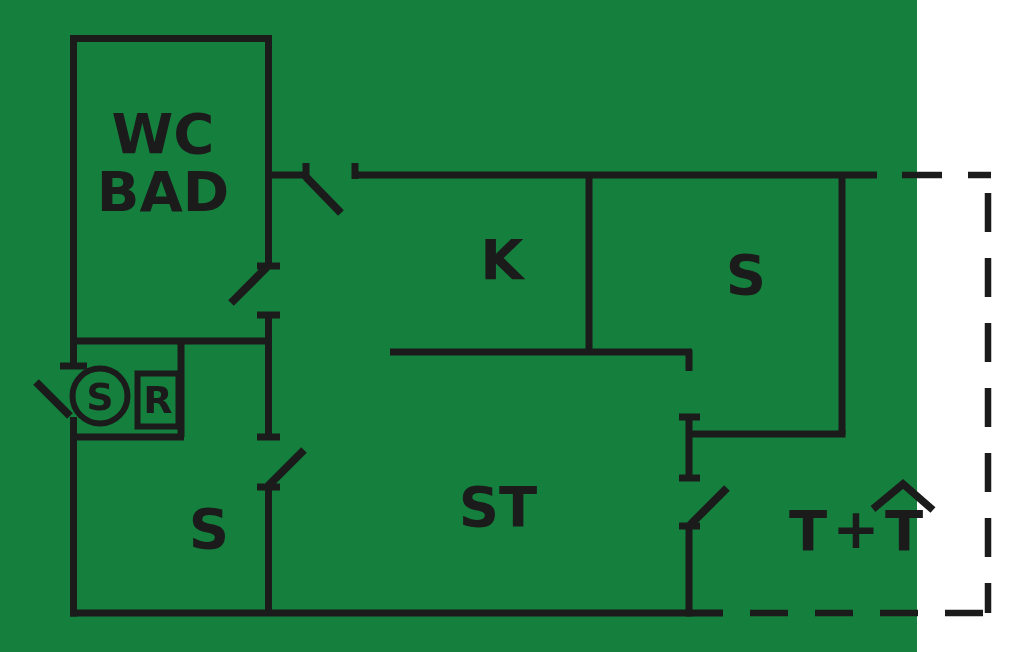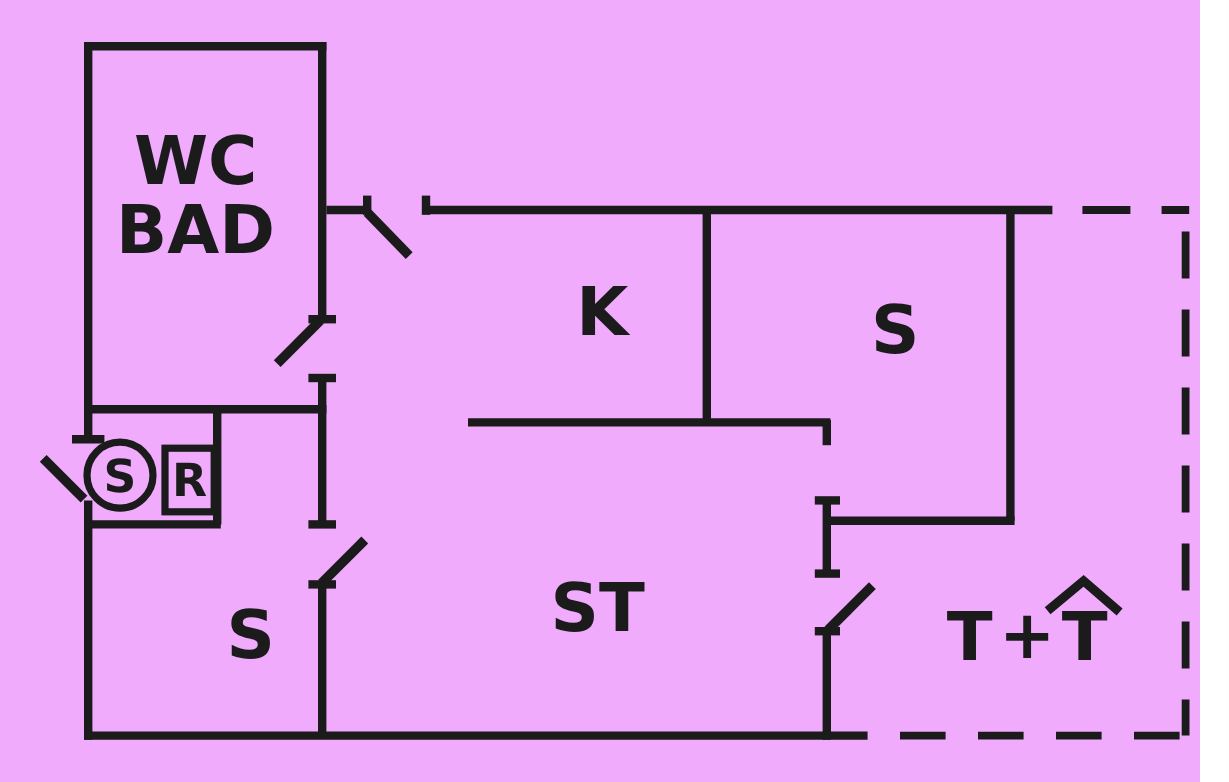--- a/index.html
+++ b/index.html
@@ -1,17 +1,17 @@
 <!DOCTYPE html>
 <html><head>
 <meta charset="utf-8">
 <style>
   html,body{margin:0;padding:0;background:#ffffff;}
   body{width:1024px;height:652px;overflow:hidden;}
-  .plan-wrap{width:1000px;height:652px;background:#f0abfc;}
+  .plan-wrap{width:917px;height:652px;background:#15803d;}
   svg{display:block;}
   .walls{stroke:#1b1b1b;stroke-width:7;fill:none;stroke-linecap:butt;}
   .ticks{stroke:#1b1b1b;stroke-width:7;fill:none;stroke-linecap:butt;}
   .leaves{stroke:#1b1b1b;stroke-width:8;fill:none;stroke-linecap:butt;}
   .dashes{stroke:#1b1b1b;stroke-width:6.5;fill:none;stroke-linecap:butt;}
   .fixtures{stroke:#1b1b1b;stroke-width:6;fill:none;}
   .labels text{
     fill:#1b1b1b;
     font-family:"DejaVu Sans","Liberation Sans",sans-serif;
     font-weight:bold;

